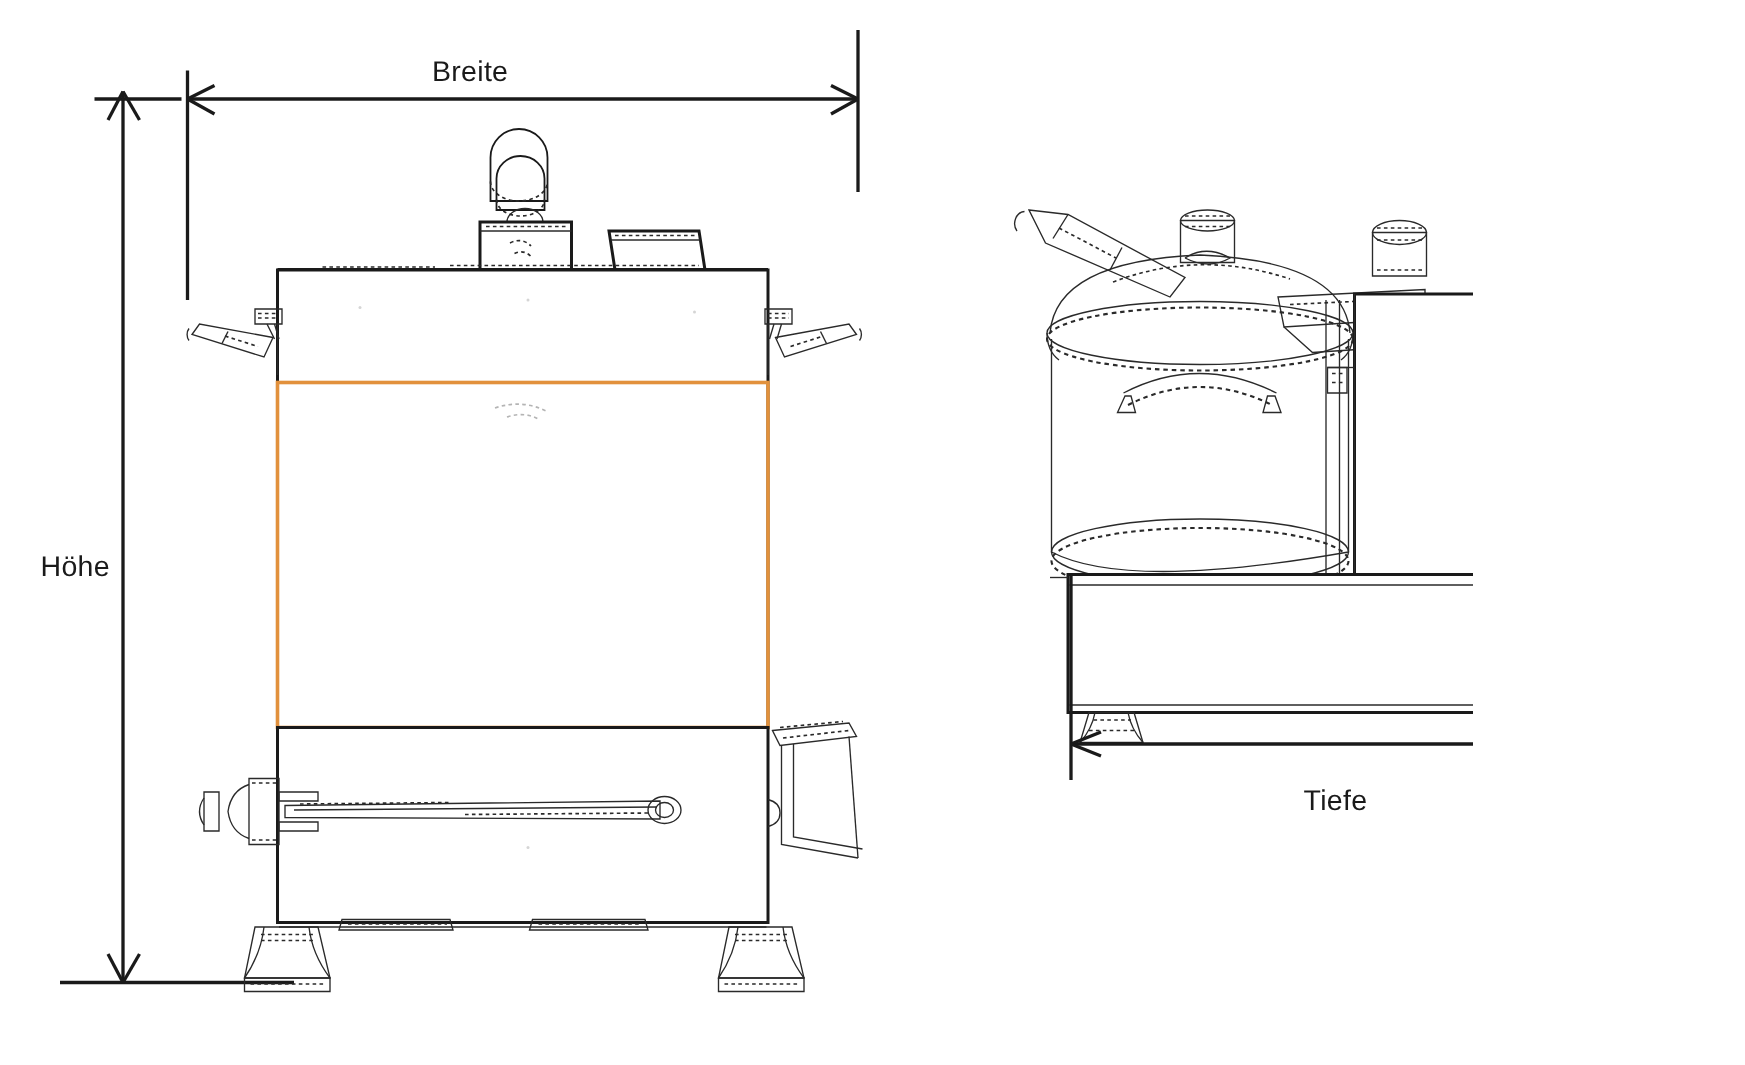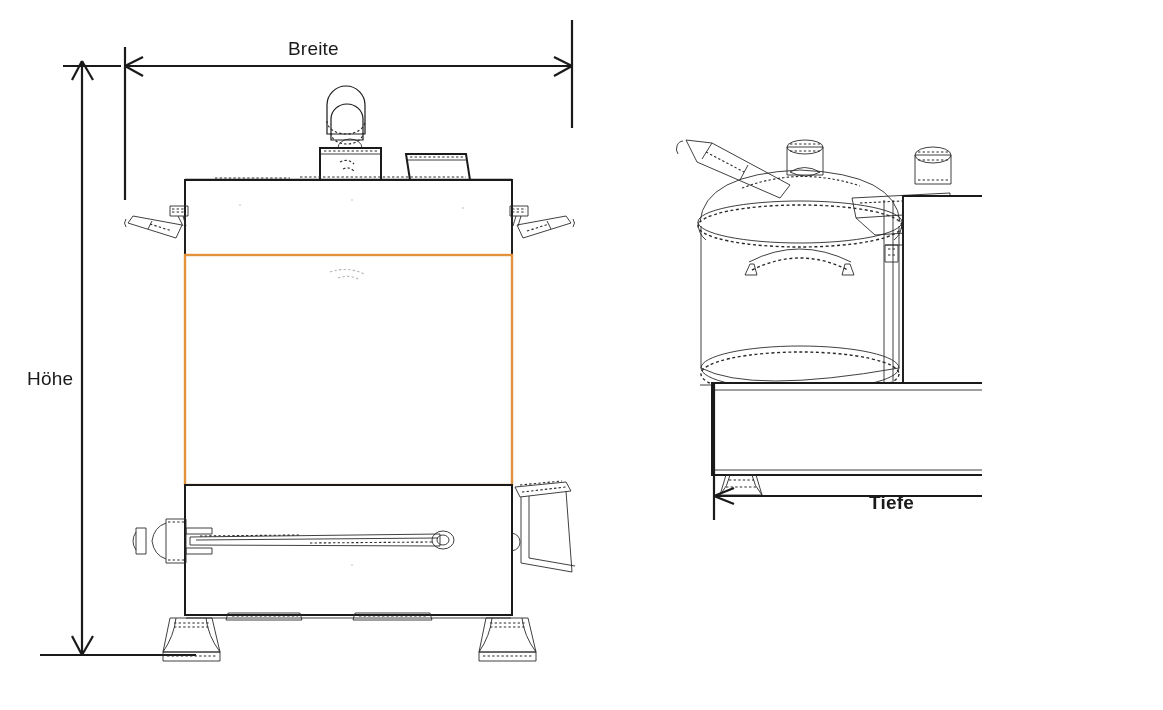--- a/index.html
+++ b/index.html
@@ -27,21 +27,21 @@
   .dim-label {
     position: absolute;
     font-family: "Liberation Sans", sans-serif;
     font-size: 19px;
     color: #1a1a1a;
     white-space: nowrap;
     letter-spacing: 0.2px;
   }
   #label-breite { left: 288px; top: 38px; }
   #label-hoehe  { left: 27px;  top: 368px; }
-  #label-tiefe  { left: 869px; top: 492px; font-weight: bold; }
+  #label-tiefe  { left: 869px; top: 524px; }
 </style>
 </head>
 <body>
 
 <div id="canvas">
 
   <svg viewBox="0 0 1163 710" xmlns="http://www.w3.org/2000/svg">
 
     <defs>
       <style>

